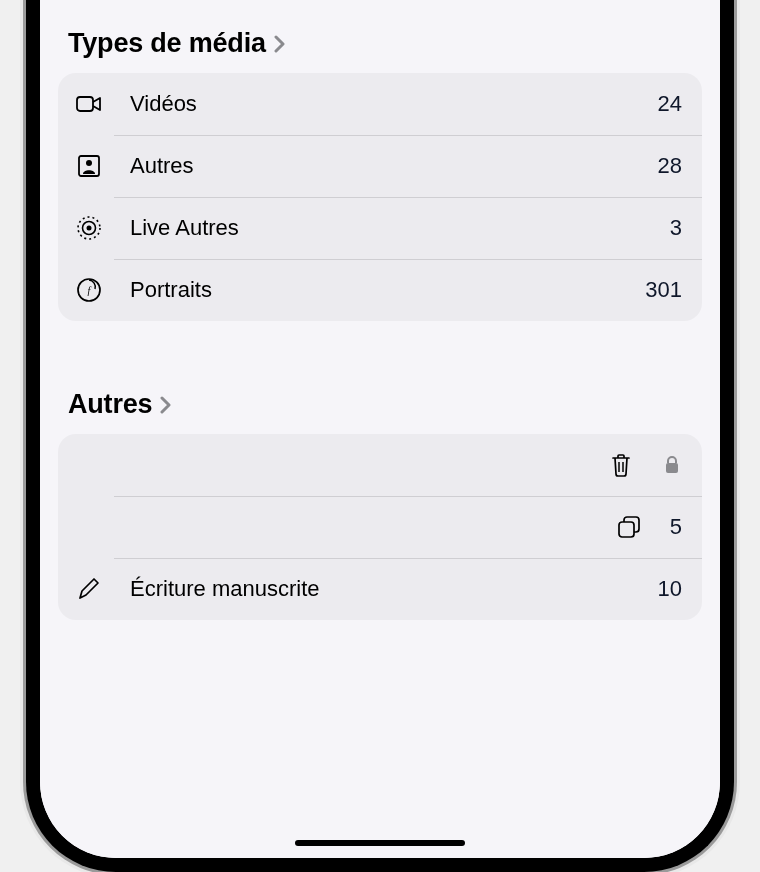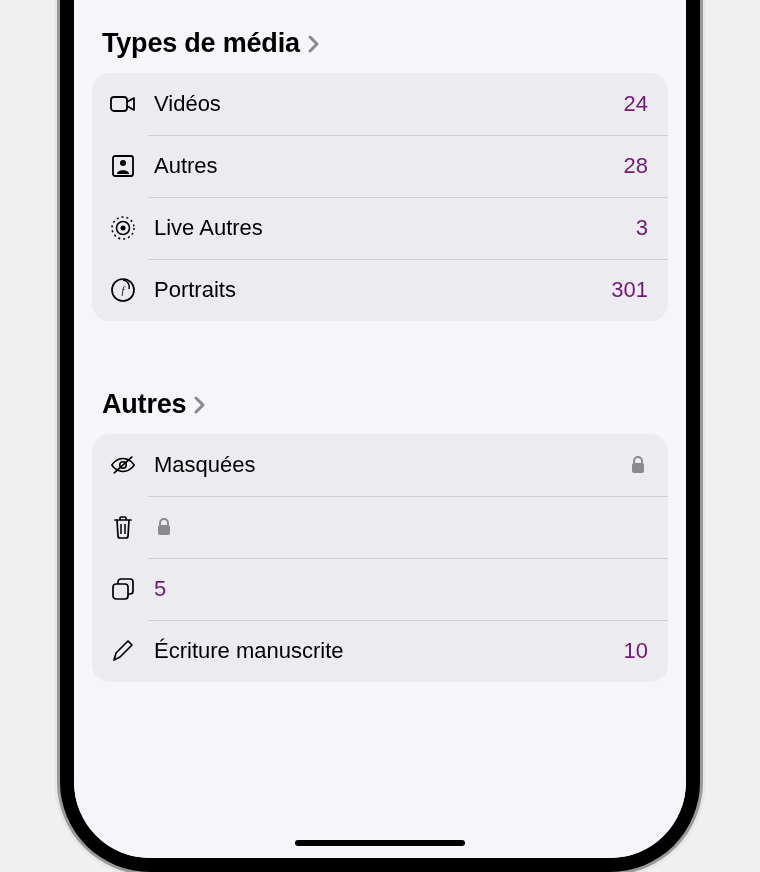--- a/index.html
+++ b/index.html
@@ -13,21 +13,21 @@
       height: 872px;
       background: #f0f0f0;
       font-family: -apple-system, BlinkMacSystemFont, "Segoe UI", "Helvetica Neue", Arial, sans-serif;
       display: flex;
       align-items: flex-start;
       justify-content: center;
       overflow: hidden;
     }
     .phone-frame {
       position: relative;
-      width: 640px;
+      width: 708px;
       height: 872px;
       background: #f6f5f9;
       border-left: 14px solid #000;
       border-right: 14px solid #000;
       border-bottom: 14px solid #000;
       border-bottom-left-radius: 90px;
       border-bottom-right-radius: 90px;
       box-shadow: 0 0 0 3px #9a9a9a, 0 0 0 6px #e8e8e8;
       overflow: hidden;
     }
@@ -70,22 +70,23 @@
     }
     .card {
       background: #ecebef;
       border-radius: 18px;
       overflow: hidden;
     }
     .row {
       display: flex;
       align-items: center;
       padding: 18px 20px 18px 18px;
-      gap: 18px;
+      gap: 28px;
       position: relative;
+      justify-content: flex-end;
     }
     .row + .row::before {
       content: "";
       position: absolute;
       top: 0;
       left: 56px;
       right: 0;
       height: 1px;
       background: rgba(0,0,0,0.12);
     }
@@ -98,21 +99,21 @@
       flex-shrink: 0;
     }
     .row-label {
       flex: 1;
       font-size: 22px;
       font-weight: 400;
       color: #000;
     }
     .row-trailing {
       font-size: 22px;
-      color: #701a75;
+      color: #0f172a;
       font-weight: 400;
     }
     .trailing-icon {
       width: 20px;
       height: 20px;
       display: flex;
       align-items: center;
       justify-content: center;
     }
     .home-indicator {
@@ -201,36 +202,20 @@
       <h2>Autres</h2>
       <span class="chevron">
         <svg width="12" height="18" viewBox="0 0 12 18" fill="none">
           <path d="M2 2 L9 9 L2 16" stroke="#8a8a8e" stroke-width="3" stroke-linecap="round" stroke-linejoin="round"></path>
         </svg>
       </span>
     </div>
 
     <div class="card">
 
-      <div class="row">
-        <span class="row-icon">
-          <svg width="28" height="22" viewBox="0 0 28 22" fill="none">
-            <path d="M2 11 C2 11 6 4 14 4 C22 4 26 11 26 11 C26 11 22 18 14 18 C6 18 2 11 2 11 Z" stroke="#000" stroke-width="1.7"></path>
-            <circle cx="14" cy="11" r="3.5" stroke="#000" stroke-width="1.7"></circle>
-            <line x1="4" y1="20" x2="24" y2="2" stroke="#000" stroke-width="1.8"></line>
-          </svg>
-        </span>
-        <span class="row-label">Masquées</span>
-        <span class="trailing-icon">
-          <svg width="16" height="20" viewBox="0 0 16 20" fill="#8a8a8e">
-            <rect x="2" y="8" width="12" height="10" rx="2"></rect>
-            <path d="M4 8 V6 a4 4 0 0 1 8 0 V8" stroke="#8a8a8e" stroke-width="2" fill="none"></path>
-          </svg>
-        </span>
-      </div>
 
       <div class="row">
         <span class="row-icon">
           <svg width="22" height="26" viewBox="0 0 22 26" fill="none">
             <path d="M3 6 H19" stroke="#000" stroke-width="1.7" stroke-linecap="round"></path>
             <path d="M8 6 V4 a1 1 0 0 1 1-1 h4 a1 1 0 0 1 1 1 V6" stroke="#000" stroke-width="1.7"></path>
             <path d="M5 6 L6 22 a2 2 0 0 0 2 2 h6 a2 2 0 0 0 2-2 L17 6" stroke="#000" stroke-width="1.7"></path>
             <line x1="9" y1="10" x2="9" y2="20" stroke="#000" stroke-width="1.5"></line>
             <line x1="13" y1="10" x2="13" y2="20" stroke="#000" stroke-width="1.5"></line>
           </svg>

